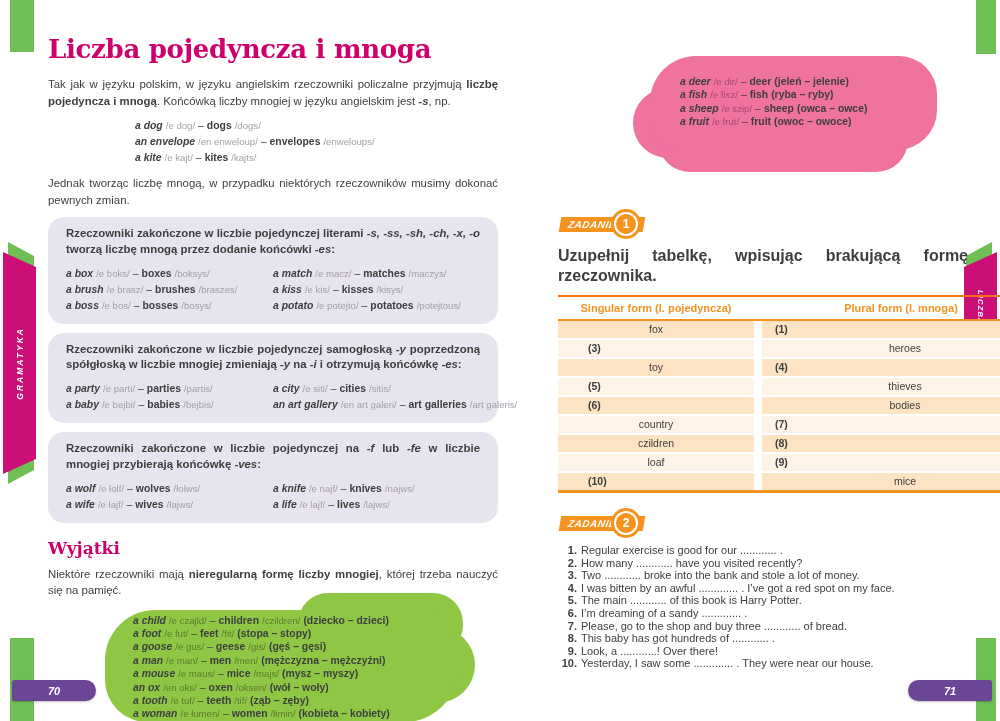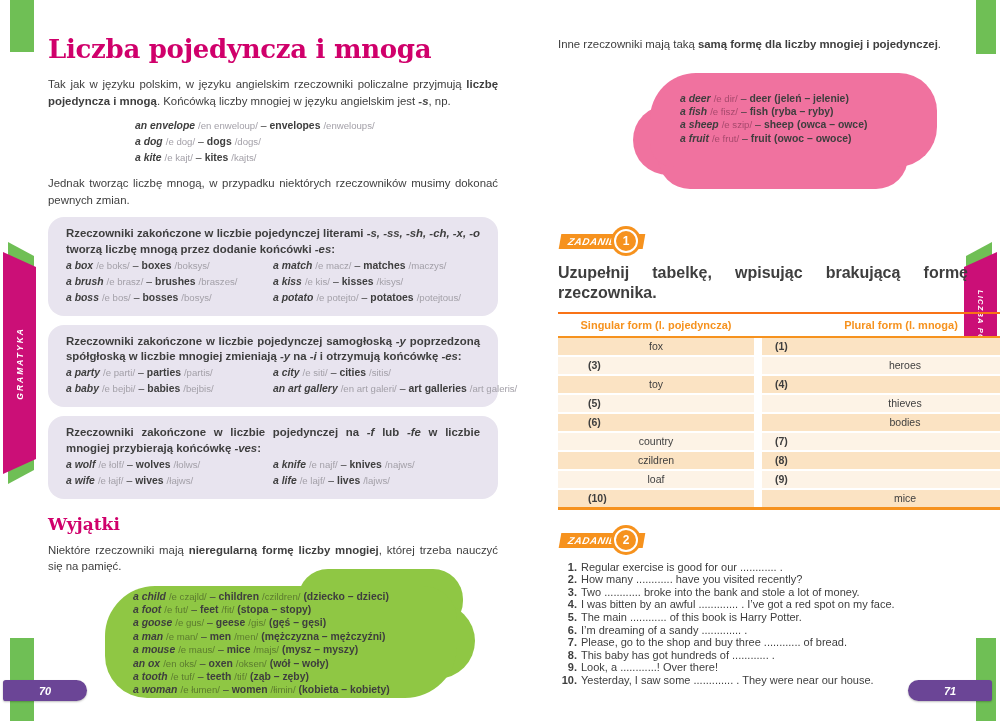--- a/index.html
+++ b/index.html
@@ -20,41 +20,41 @@
      align-items:center;justify-content:center;font-weight:bold;font-style:italic;}
   .tab-pink.l{left:3px;top:252px;width:33px;height:222px;
      clip-path:polygon(0 0,100% 15px,100% calc(100% - 15px),0 100%);}
   .tab-pink.r{left:964px;top:252px;width:33px;height:222px;
      clip-path:polygon(0 15px,100% 0,100% 100%,0 calc(100% - 15px));}
   .vtext-up{writing-mode:vertical-rl;transform:rotate(180deg);font-size:8.5px;letter-spacing:2px;}
   .vtext-down{writing-mode:vertical-rl;font-size:7.5px;letter-spacing:1.2px;white-space:nowrap;}
   .pagenum{position:absolute;background:#6b4596;color:#fff;font-weight:bold;font-style:italic;
      font-size:11px;height:21px;display:flex;align-items:center;justify-content:center;
      box-shadow:0 1px 2px rgba(0,0,0,.25);}
-  .pagenum.l{left:3px;top:680px;width:84px;border-radius:3px 11px 11px 3px;}
+  .pagenum.l{left:12px;top:680px;width:84px;border-radius:3px 11px 11px 3px;}
   .pagenum.r{left:908px;top:680px;width:84px;border-radius:11px 3px 3px 11px;}
   
   .b{font-weight:bold;}
   .i{font-style:italic;}
   p.body{font-size:11.4px;line-height:1.45;text-align:justify;margin:0;}
   .ex{font-size:10.4px;line-height:16px;white-space:nowrap;}
   .ex span{margin-right:3px;}
   .ex .w{font-weight:bold;font-style:italic;}
   .ex .p{color:#a3a0a8;font-size:9.6px;}
   .ex .pl{font-weight:bold;}
   .ex .x{font-weight:bold;}
   .blob .ex .p{color:rgba(50,60,30,.55);}
   .blob-pink .ex .p{color:rgba(90,30,55,.5);}
   
   .page-left{position:absolute;left:48px;top:34px;width:450px;}
   h1.title{font-family:"DejaVu Serif",serif;color:#d0006b;font-size:26px;margin:0 0 12px;letter-spacing:-.3px;}
   .dog-examples{margin:9px 0 9px 87px;}
   .rulebox{background:#e8e4ef;border-radius:16px;padding:9px 18px 10px;margin-top:9px;}
   .rulebox .heading{font-size:11.4px;font-weight:bold;line-height:1.38;text-align:justify;margin:0;}
-  .rulebox .cols{display:flex;margin-top:0;}
+  .rulebox .cols{display:flex;margin-top:8px;}
   .rulebox .cols>div{width:50%;}
   h2.wyjatki{font-family:"DejaVu Serif",serif;color:#d0006b;font-size:17px;margin:15px 0 8px;}
   
   .blobwrap{position:relative;height:122px;margin-top:6px;}
   .gshape{position:absolute;background:#8fc744;}
   .g1{left:57px;top:5px;width:352px;height:112px;border-radius:50px 34px 52px 42px;}
   .g2{left:250px;top:-12px;width:165px;height:62px;border-radius:30px;}
   .g3{left:340px;top:22px;width:87px;height:76px;border-radius:38px;}
   .blob .lines{position:absolute;left:85px;top:9px;}
   .blob .ex{line-height:13.4px;}
@@ -121,24 +121,24 @@
   <div class="pagenum l">70</div>
   <div class="pagenum r">71</div>
 
   <div class="page-left">
     <h1 class="title">Liczba pojedyncza i mnoga</h1>
 
     <p class="body"><span>Tak jak w języku polskim, w języku angielskim rzeczowniki policzalne przyjmują </span><span class="b">liczbę pojedyncza i mnogą</span><span>. Końcówką liczby mnogiej w języku angielskim jest </span><span class="b i">-s</span><span>, np.</span></p>
 
     <div class="dog-examples">
       <div class="ex">
+        <span class="w">a dog</span><span class="p">/e dog/</span><span>–</span><span class="pl">dogs</span><span class="p">/dogs/</span>
+      </div>
+      <div class="ex">
         <span class="w">an envelope</span><span class="p">/en enweloup/</span><span>–</span><span class="pl">envelopes</span><span class="p">/enweloups/</span>
-      </div>
-      <div class="ex">
-        <span class="w">a dog</span><span class="p">/e dog/</span><span>–</span><span class="pl">dogs</span><span class="p">/dogs/</span>
       </div>
       <div class="ex">
         <span class="w">a kite</span><span class="p">/e kajt/</span><span>–</span><span class="pl">kites</span><span class="p">/kajts/</span>
       </div>
     </div>
 
     <p class="body">Jednak tworząc liczbę mnogą, w przypadku niektórych rzeczowników musimy dokonać pewnych zmian.</p>
 
     <div class="rulebox">
       <p class="heading"><span>Rzeczowniki zakończone w liczbie pojedynczej literami </span><span class="i">-s, -ss, -sh, -ch, -x, -o</span><span> tworzą liczbę mnogą przez dodanie końcówki </span><span class="i">-es</span><span>:</span></p>
@@ -198,21 +198,20 @@
         <div class="ex"><span class="w">a man</span><span class="p">/e man/</span><span>–</span><span class="pl">men</span><span class="p">/men/</span><span class="x">(mężczyzna – mężczyźni)</span></div>
         <div class="ex"><span class="w">a mouse</span><span class="p">/e maus/</span><span>–</span><span class="pl">mice</span><span class="p">/majs/</span><span class="x">(mysz – myszy)</span></div>
         <div class="ex"><span class="w">an ox</span><span class="p">/en oks/</span><span>–</span><span class="pl">oxen</span><span class="p">/oksen/</span><span class="x">(wół – woły)</span></div>
         <div class="ex"><span class="w">a tooth</span><span class="p">/e tuf/</span><span>–</span><span class="pl">teeth</span><span class="p">/tif/</span><span class="x">(ząb – zęby)</span></div>
         <div class="ex"><span class="w">a woman</span><span class="p">/e łumen/</span><span>–</span><span class="pl">women</span><span class="p">/łimin/</span><span class="x">(kobieta – kobiety)</span></div>
       </div>
     </div>
   </div>
 
   <div class="page-right">
-    <p class="body"><span>Inne rzeczowniki mają taką </span><span class="b">samą formę dla liczby mnogiej i pojedynczej</span><span>.</span></p>
 
     <div class="pinkwrap blob-pink">
       <div class="pshape p2s"></div>
       <div class="pshape p3s"></div>
       <div class="pshape p1s"></div>
       <div class="lines">
         <div class="ex"><span class="w">a deer</span><span class="p">/e dir/</span><span>–</span><span class="pl">deer</span><span class="x">(jeleń – jelenie)</span></div>
         <div class="ex"><span class="w">a fish</span><span class="p">/e fisz/</span><span>–</span><span class="pl">fish</span><span class="x">(ryba – ryby)</span></div>
         <div class="ex"><span class="w">a sheep</span><span class="p">/e szip/</span><span>–</span><span class="pl">sheep</span><span class="x">(owca – owce)</span></div>
         <div class="ex"><span class="w">a fruit</span><span class="p">/e frut/</span><span>–</span><span class="pl">fruit</span><span class="x">(owoc – owoce)</span></div>

